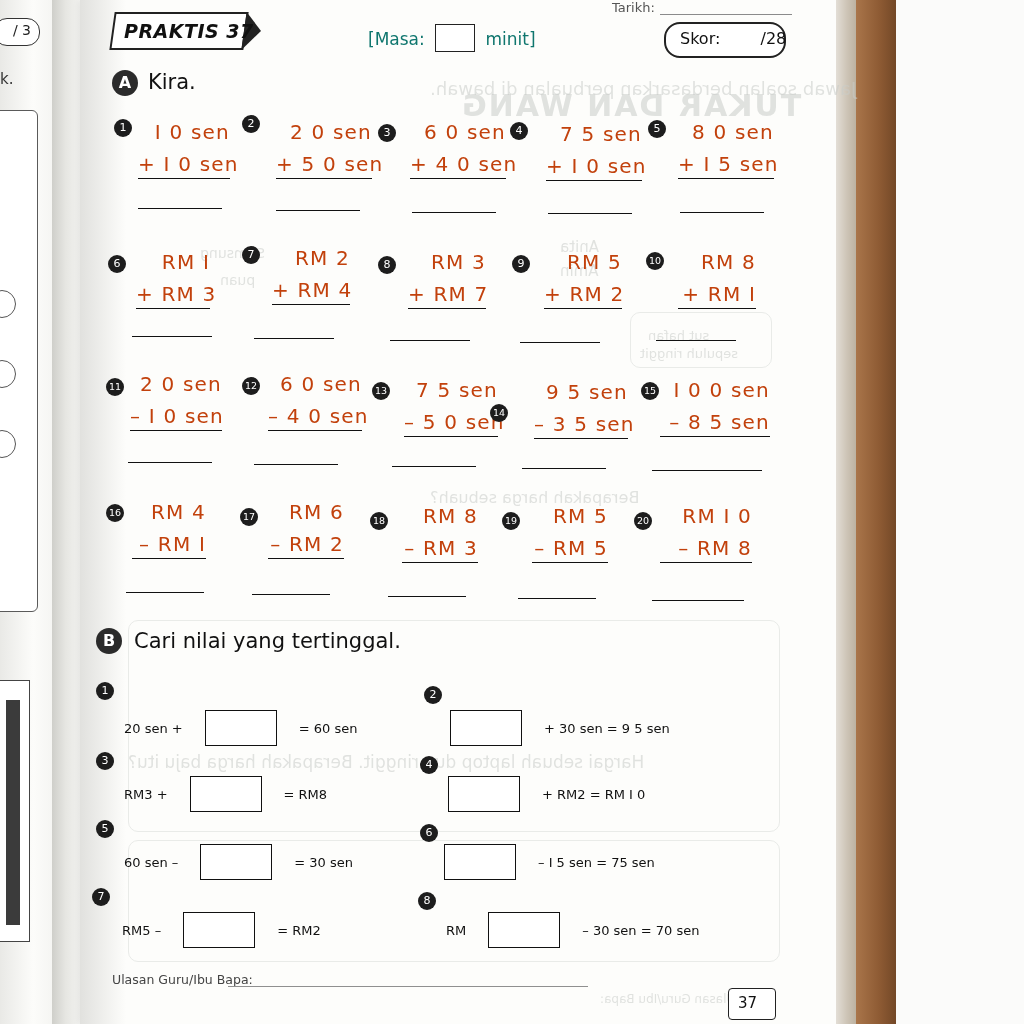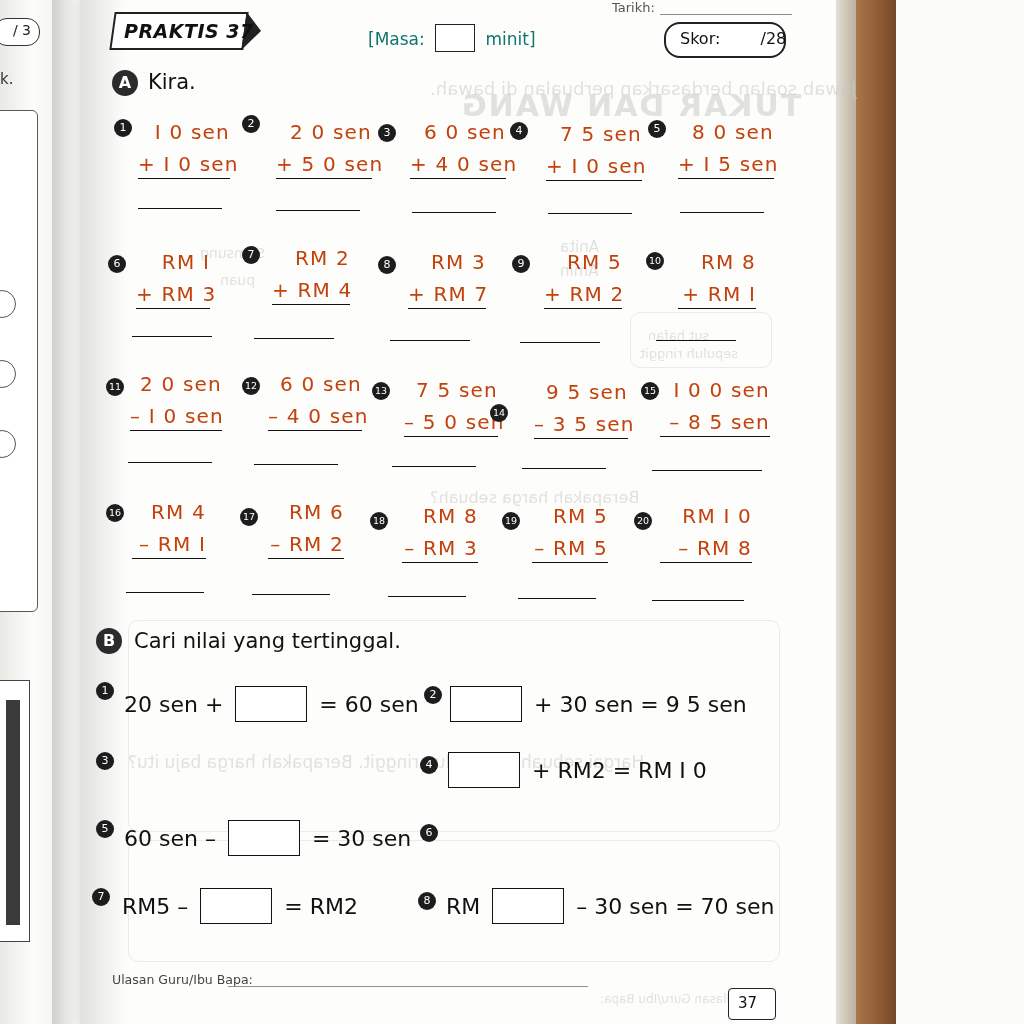--- a/index.html
+++ b/index.html
@@ -255,26 +255,27 @@
     margin-top: 8px;
   }
   .ansline {
     position: absolute;
     height: 0;
     border-bottom: 1.6px solid #111;
   }
   
   .beq {
     position: absolute;
-    font-size: 22px;
+    font-size: 13px;
     color: #111;
     white-space: nowrap;
     display: flex;
     align-items: center;
-    gap: 12px;
+    gap: 22px;
+    margin-top: 24px;
   }
   .blank {
     display: inline-block;
     width: 70px; height: 34px;
     border: 1.6px solid #111;
     background: #fff;
   }
   
   .ulasan {
     position: absolute;
@@ -522,35 +523,44 @@
     <span>= 60 sen</span>
   </div>
 
   <div class="num" style="left:424px; top:686px;">2</div>
   <div class="beq" style="left:450px; top:686px;">
     <span class="blank"></span>
     <span>+ 30 sen = 9 5 sen</span>
   </div>
 
   <div class="num" style="left:96px; top:752px;">3</div>
+  <div class="beq" style="left:124px; top:752px;">
+    <span>RM3 +</span>
+    <span class="blank"></span>
+    <span>= RM8</span>
+  </div>
 
   <div class="num" style="left:420px; top:756px;">4</div>
   <div class="beq" style="left:448px; top:752px;">
     <span class="blank"></span>
     <span>+ RM2 = RM I 0</span>
   </div>
 
   <div class="num" style="left:96px; top:820px;">5</div>
   <div class="beq" style="left:124px; top:820px;">
     <span>60 sen –</span>
     <span class="blank"></span>
     <span>= 30 sen</span>
   </div>
 
   <div class="num" style="left:420px; top:824px;">6</div>
+  <div class="beq" style="left:444px; top:820px;">
+    <span class="blank"></span>
+    <span>– I 5 sen = 75 sen</span>
+  </div>
 
   <div class="num" style="left:92px; top:888px;">7</div>
   <div class="beq" style="left:122px; top:888px;align-items:center;">
     <span>RM5 –</span>
     <span class="blank"></span>
     <span>= RM2</span>
   </div>
 
   <div class="num" style="left:418px; top:892px;">8</div>
   <div class="beq" style="left:446px; top:888px;">

